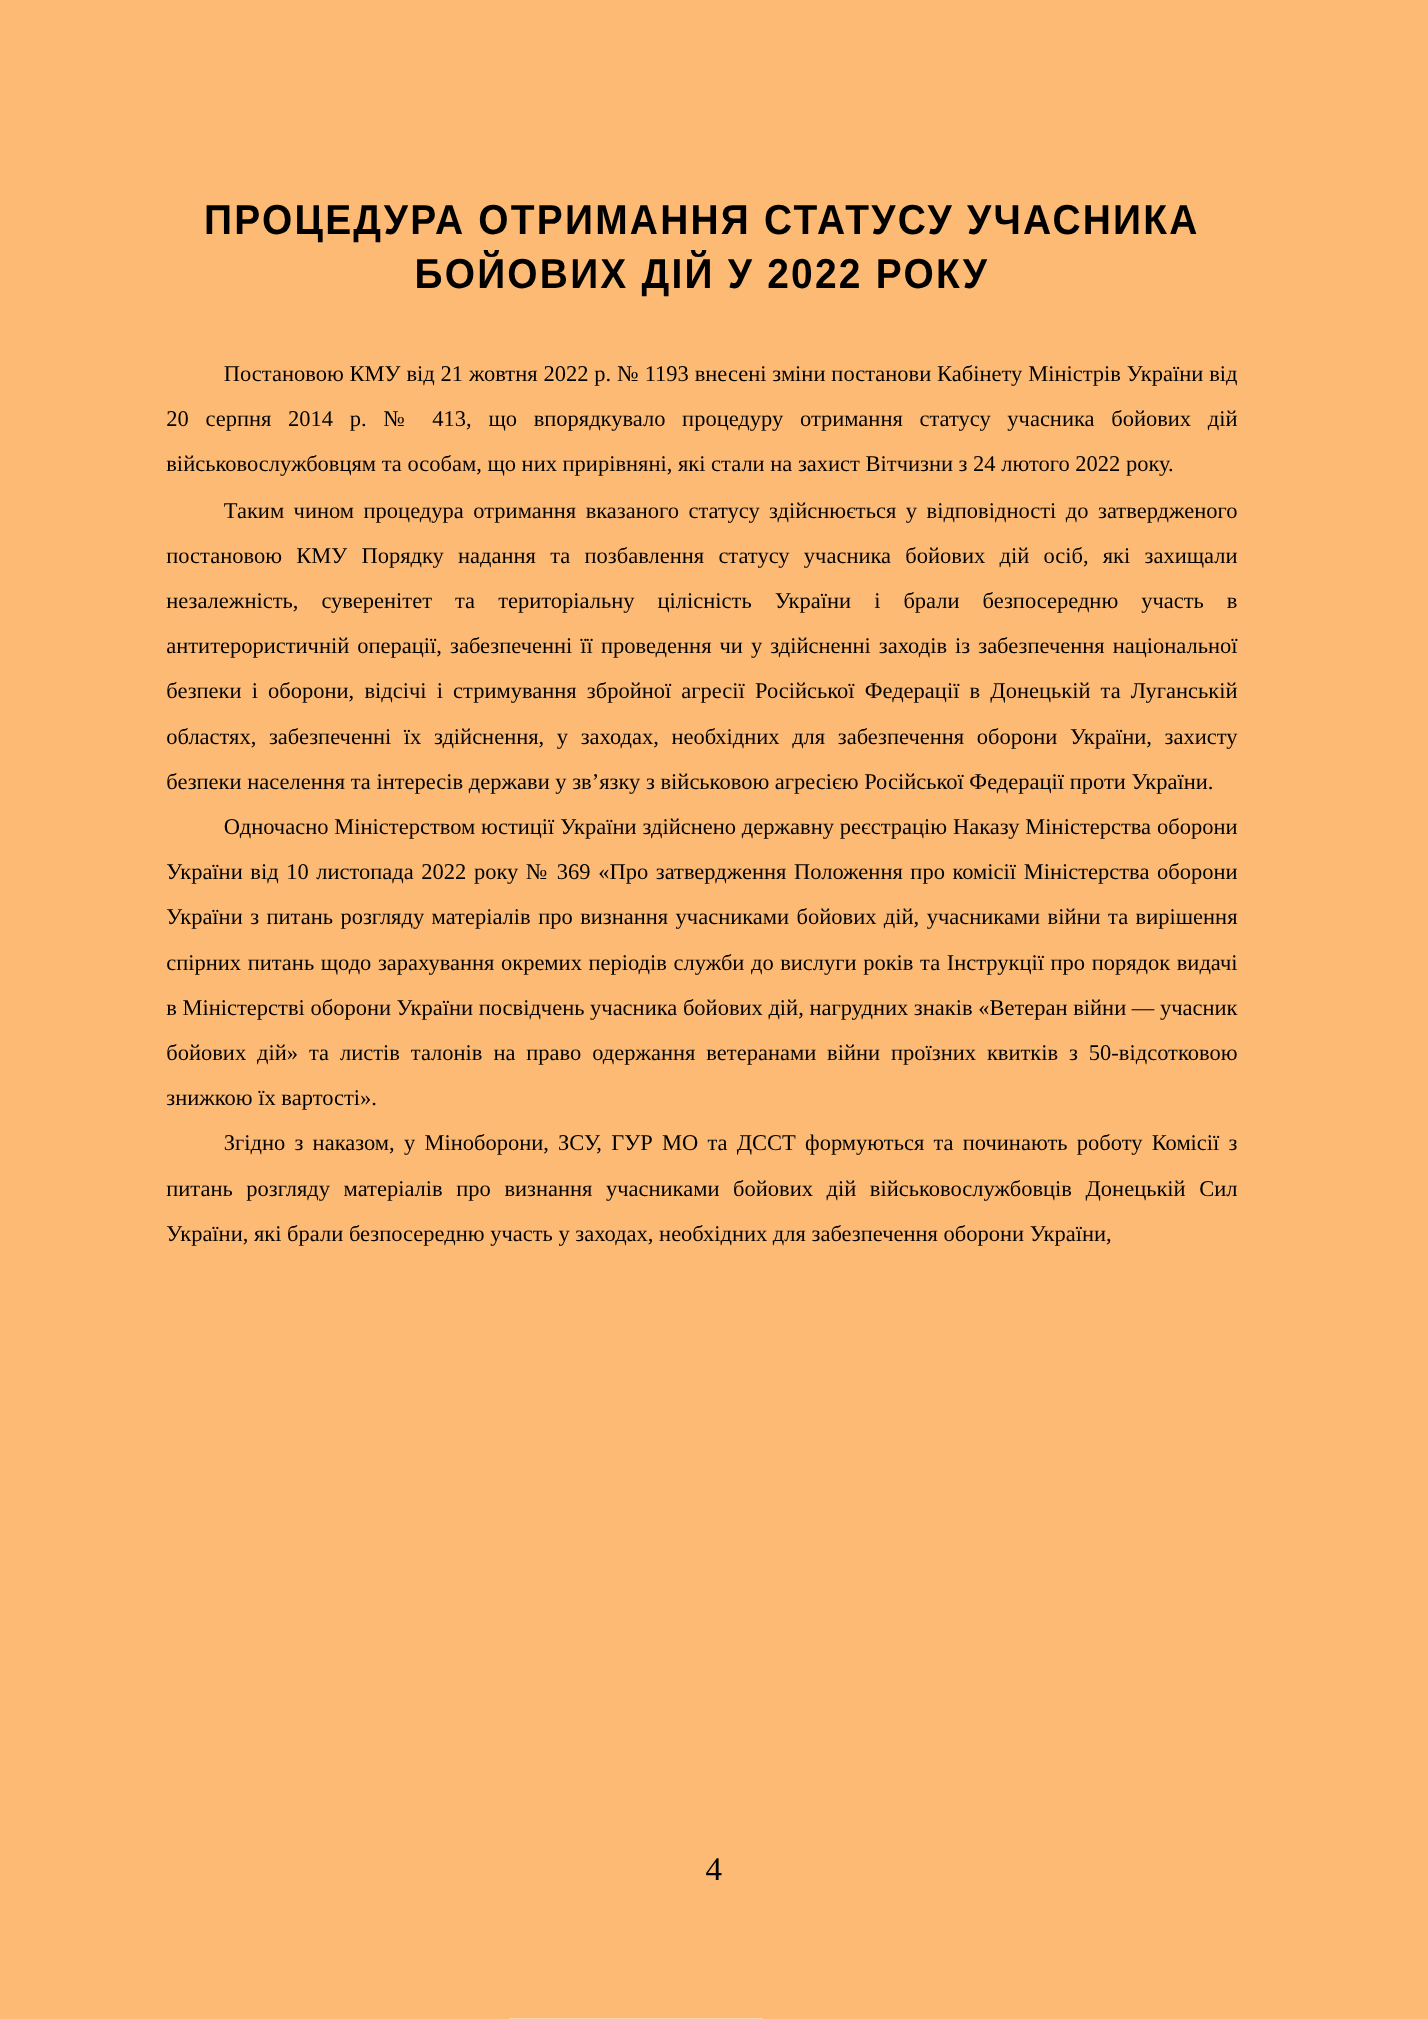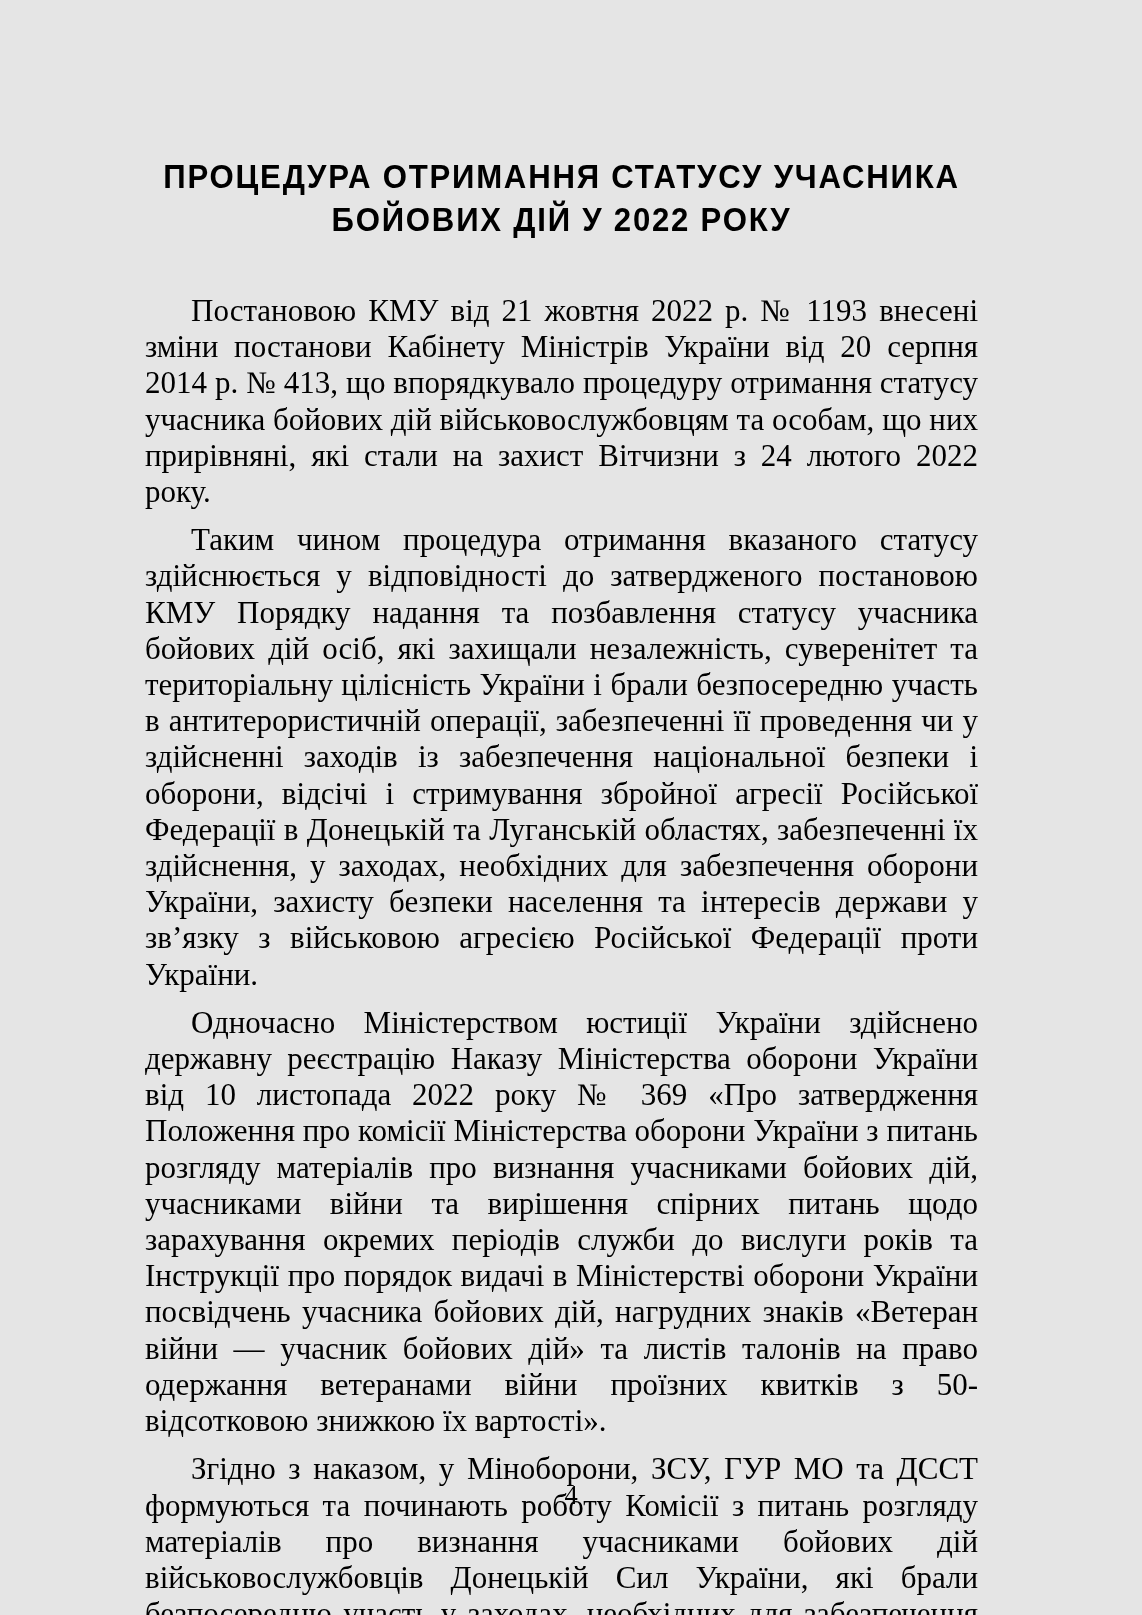--- a/index.html
+++ b/index.html
@@ -16,21 +16,21 @@
     font-family: "Liberation Serif", "DejaVu Serif", serif;
     color: #000000;
   }
 
   .page {
     position: absolute;
     left: 0;
     top: 0;
     width: 1142px;
     height: 1615px;
-    background: #e5e5e5;
+    background: #fdba74;
   }
 
   
   .doc-title {
     position: absolute;
     left: 133px;
     top: 133px;
     width: 857px;
     text-align: center;
     font-family: "Liberation Sans", "DejaVu Sans", sans-serif;
@@ -46,27 +46,27 @@
 
   
   .body-block {
     position: absolute;
     left: 133px;
     top: 281px;
     width: 857px;
   }
 
   p.para {
-    margin: 12px;
+    margin: 0;
     padding: 0;
     text-align: justify;
     text-justify: inter-word;
     text-indent: 46px;
     font-family: "Liberation Serif", "DejaVu Serif", serif;
-    font-size: 31px;
+    font-size: 18px;
     line-height: 36.2px;
     color: #000000;
     hyphens: none;
     word-spacing: 0px;
   }
   p.para:last-child {
     text-align-last: left;
   }
 
   

